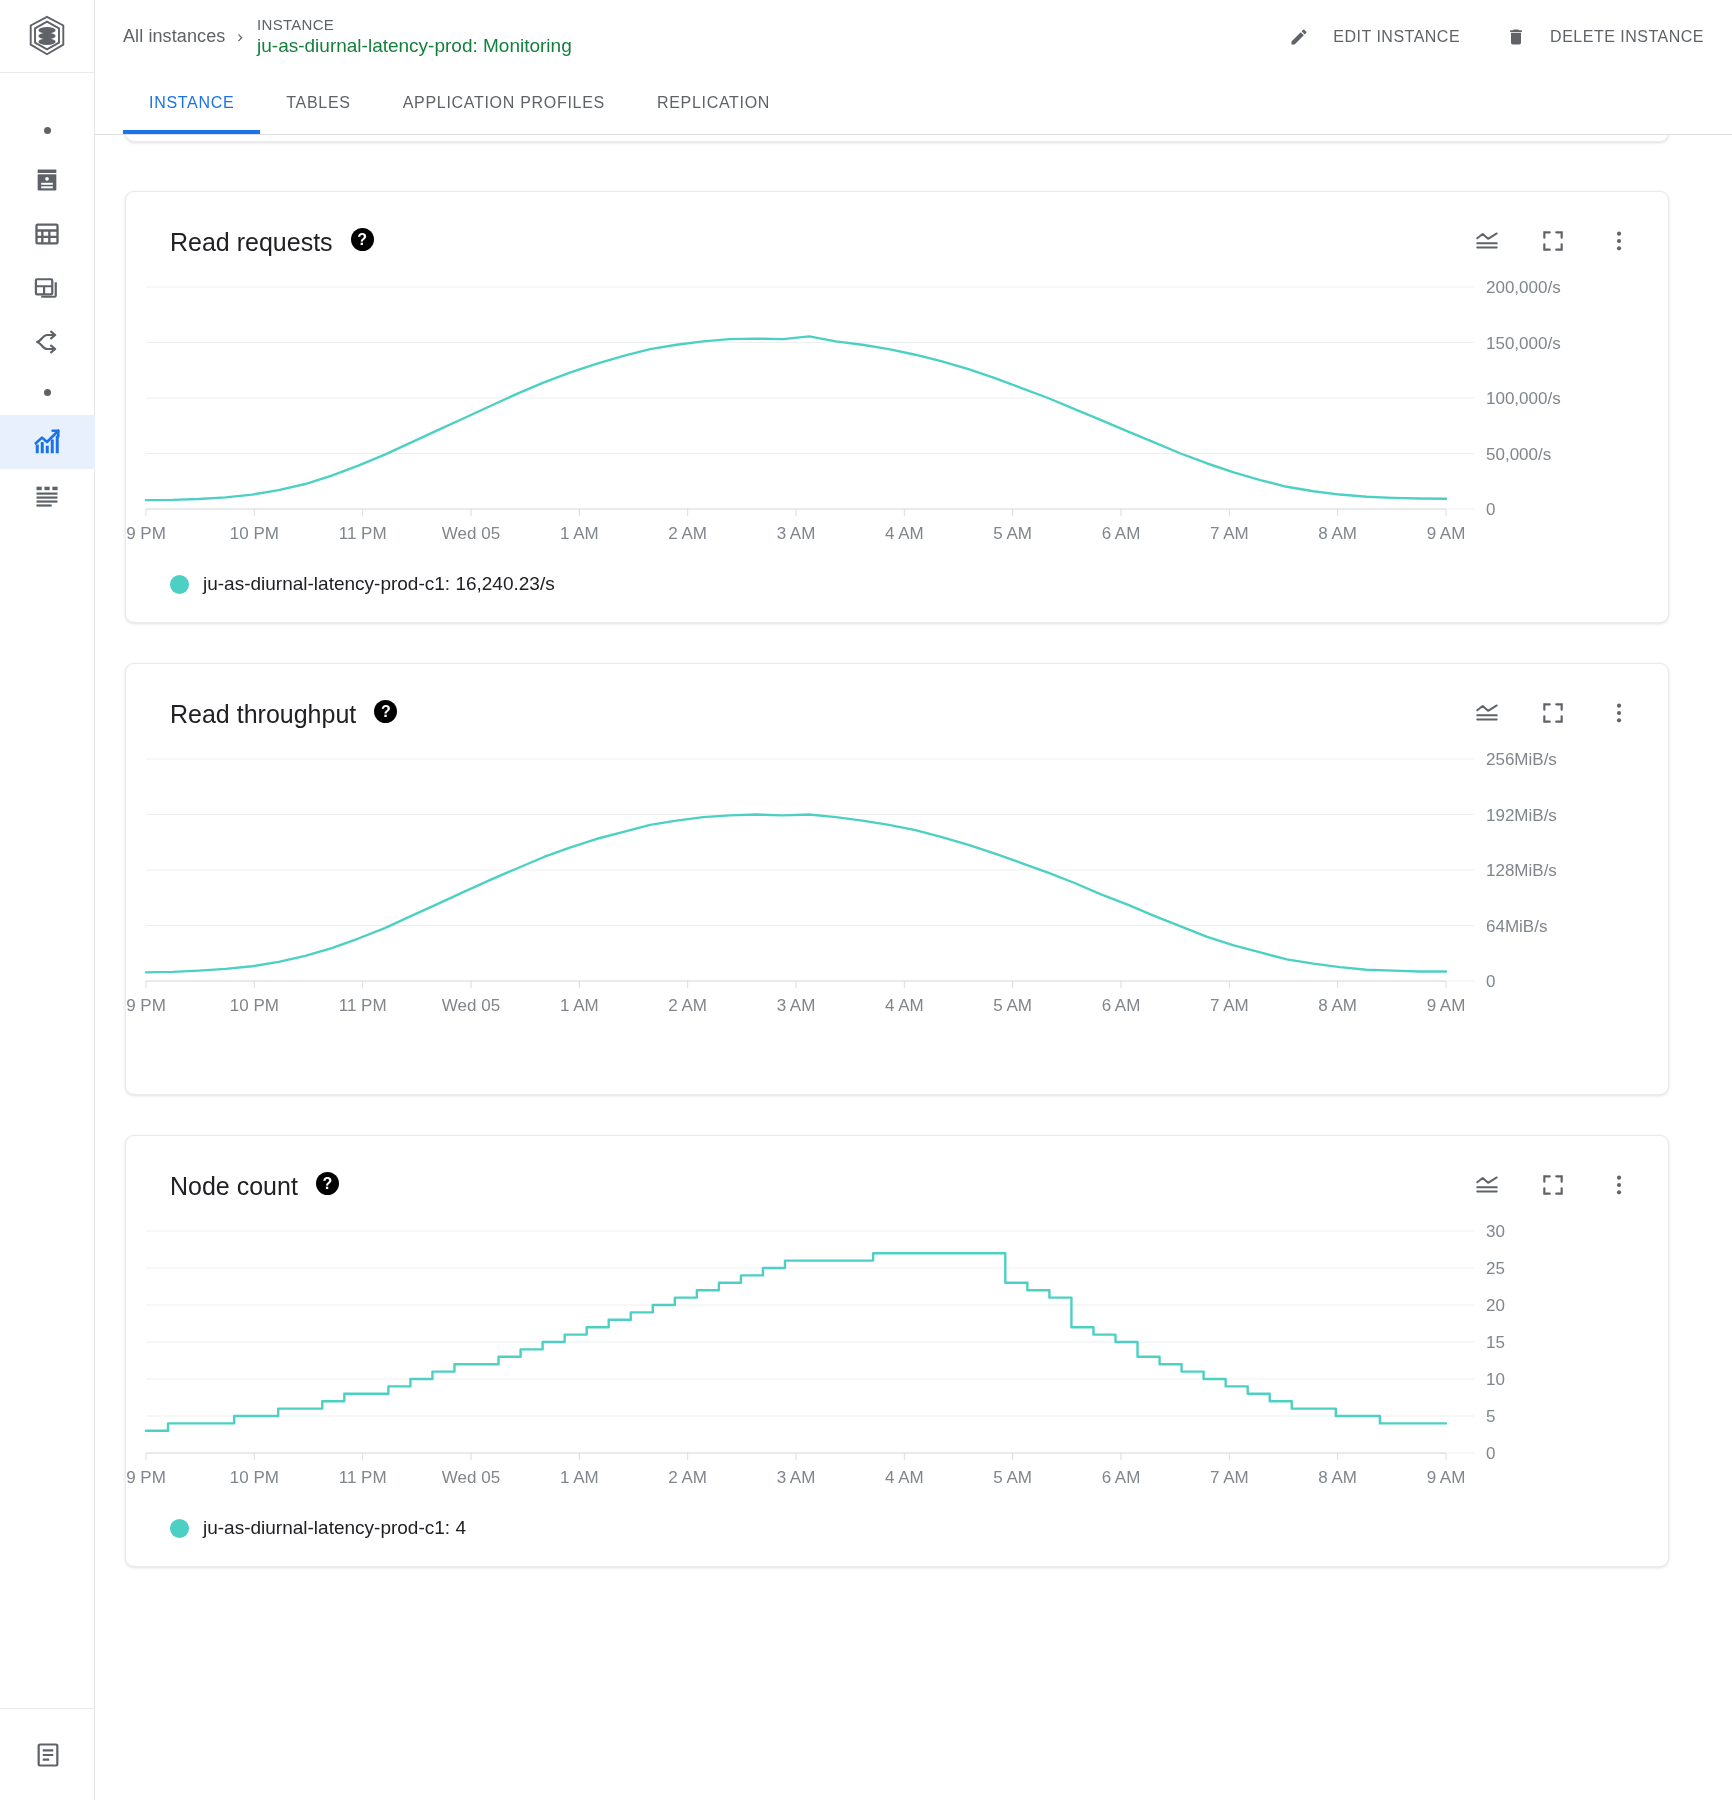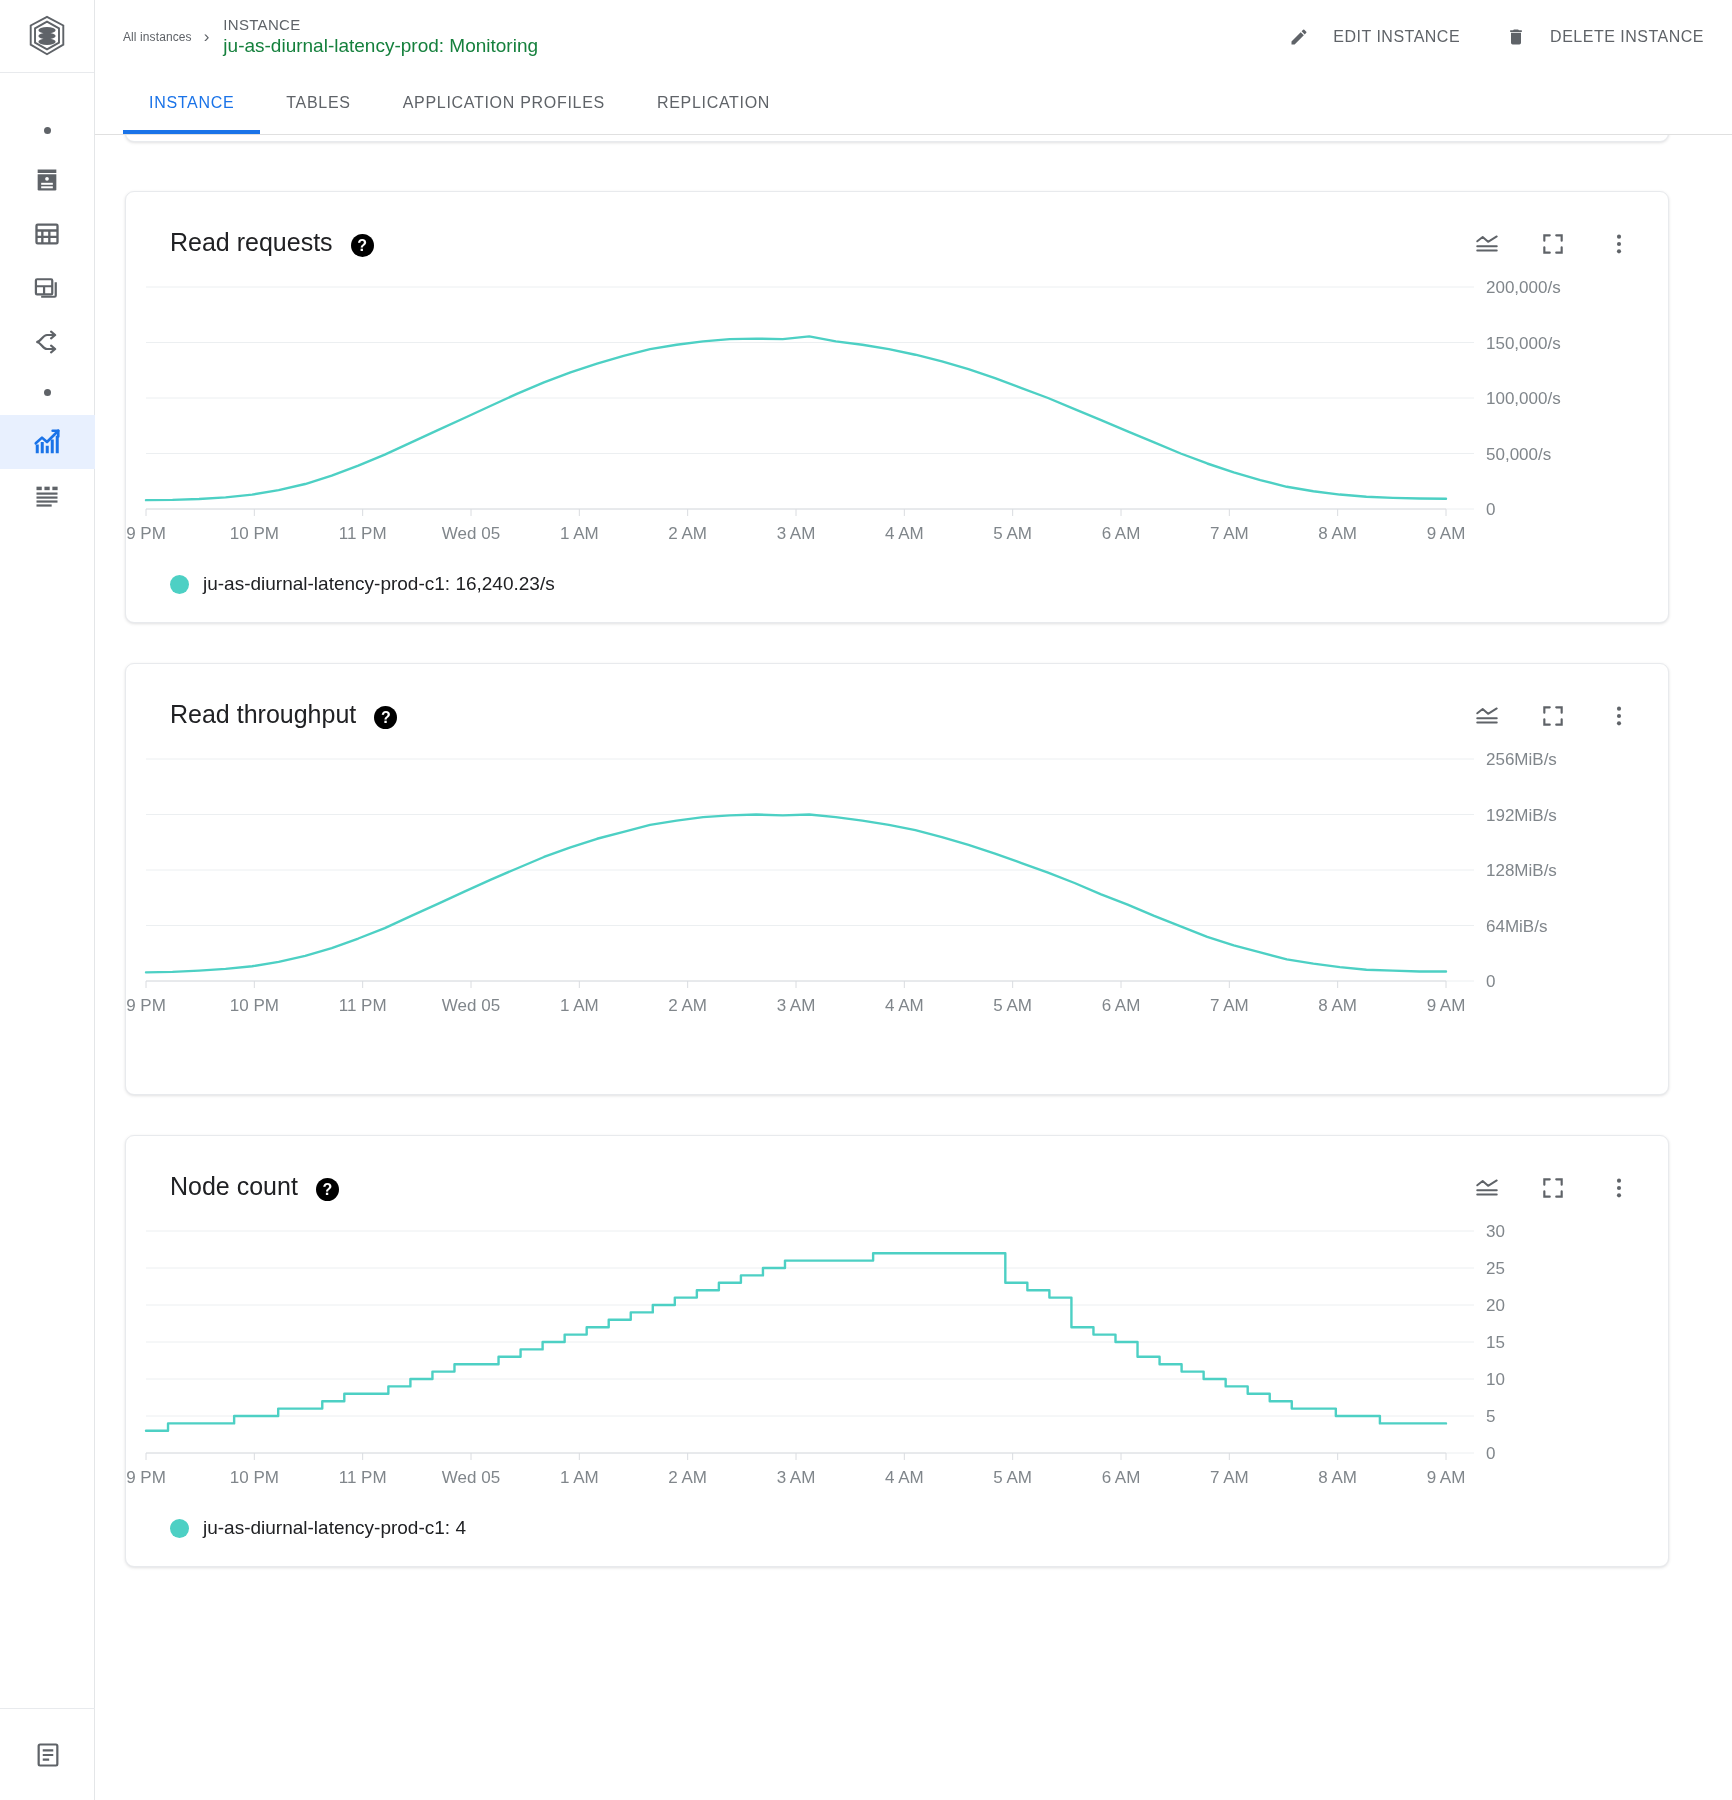--- a/index.html
+++ b/index.html
@@ -38,21 +38,21 @@
     display:flex; align-items:center; justify-content:center;
   }
 
   
   #topbar {
     position:absolute; left:95px; top:0; width:1637px; height:73px;
     background:#fff; display:flex; align-items:center;
   }
   #breadcrumb { display:flex; align-items:center; padding-left:28px; }
   #crumb-all {
-    font-size:12px; color:#5f6368; letter-spacing:.1px;
+    font-size:18px; color:#5f6368; letter-spacing:.1px;
   }
   #crumb-sep { color:#5f6368; font-size:17px; margin:0 14px 0 12px; }
   #crumb-block { line-height:1.22; }
   #crumb-kind { font-size:15px; color:#5f6368; letter-spacing:.3px; }
   #crumb-title { font-size:19px; color:#15803d; }
 
   #topactions { margin-left:auto; display:flex; align-items:center; padding-right:26px; gap:42px; }
   .top-action {
     display:flex; align-items:center; gap:24px;
     font-size:16px; letter-spacing:.5px; color:#5f6368;
@@ -87,21 +87,21 @@
   .card {
     position:absolute; left:30px; width:1544px;
     background:#fff;
     border:1px solid #e8eaed;
     border-radius:9px;
     box-shadow:0 1px 3px rgba(60,64,67,.16);
   }
   #card-partial { top:-38px; height:45px; border-radius:9px; }
 
   .card-head {
-    display:flex; align-items:flex-end;
+    display:flex; align-items:flex-start;
     padding:36px 36px 0 44px;
   }
   .card-title { font-size:25px; color:#202124; font-weight:400; }
   .help-icon {
     width:23px; height:23px; border-radius:50%;
     background:#000; color:#fff; font-size:16px; font-weight:bold;
     display:inline-flex; align-items:center; justify-content:center;
     margin-left:18px; cursor:pointer; font-family:"Liberation Sans", sans-serif;
   }
   .card-tools { margin-left:auto; display:flex; align-items:center; gap:40px; color:#5f6368; }

